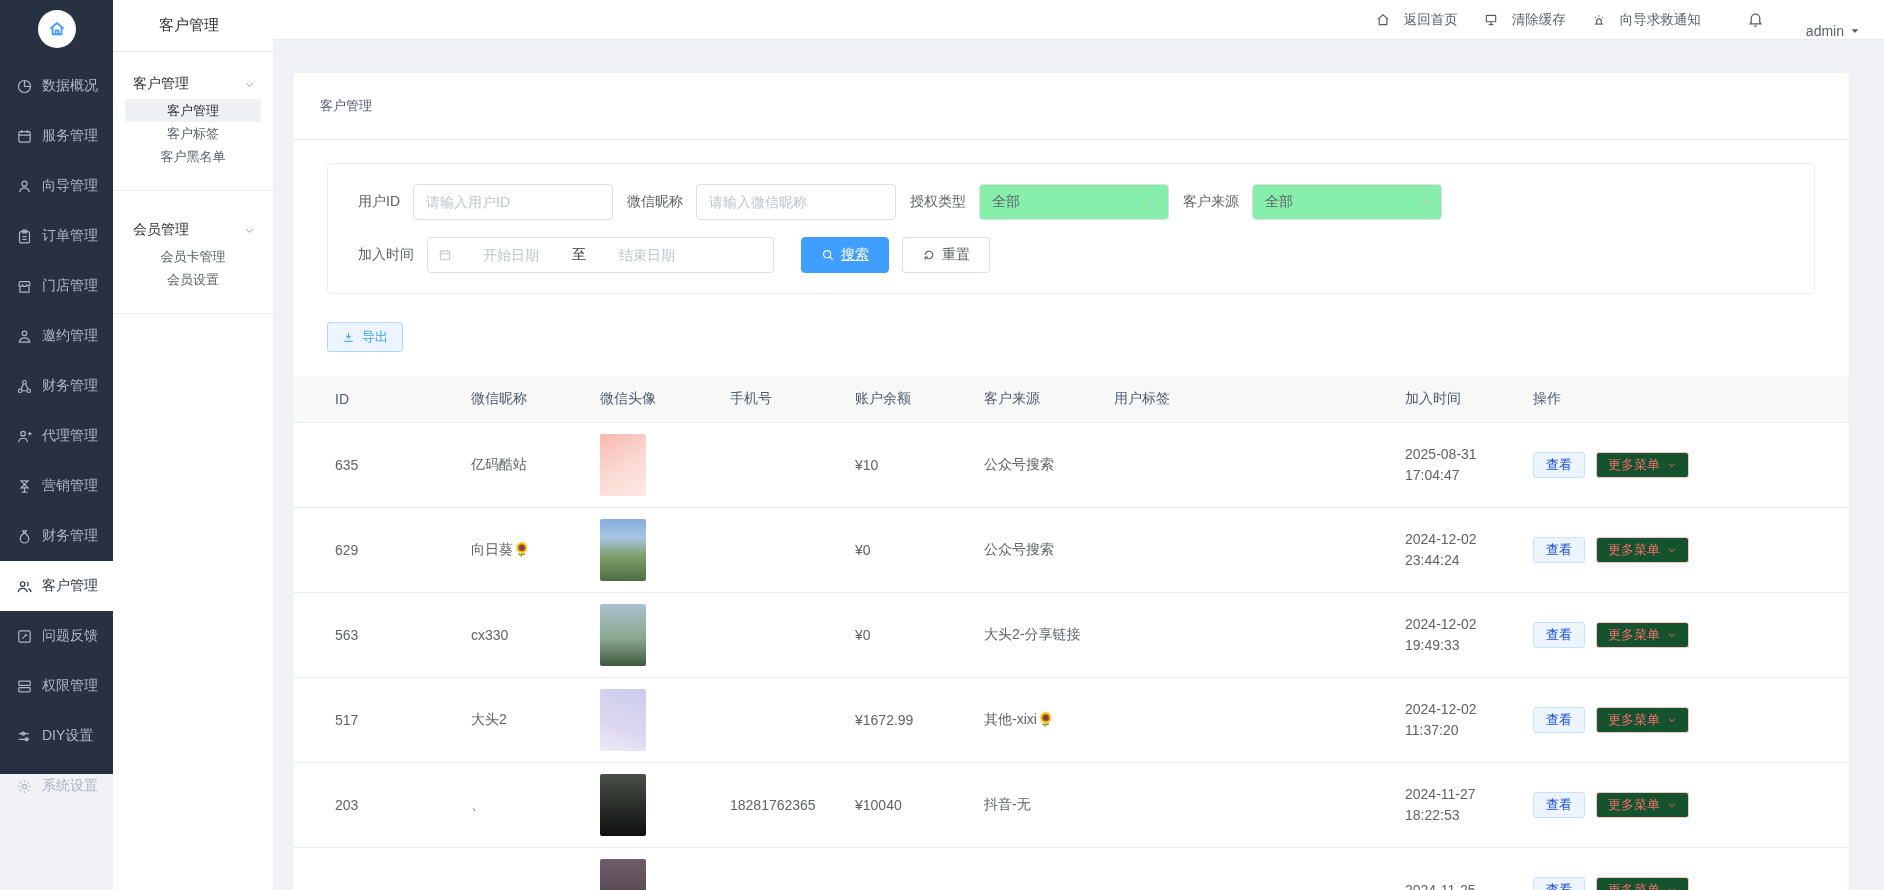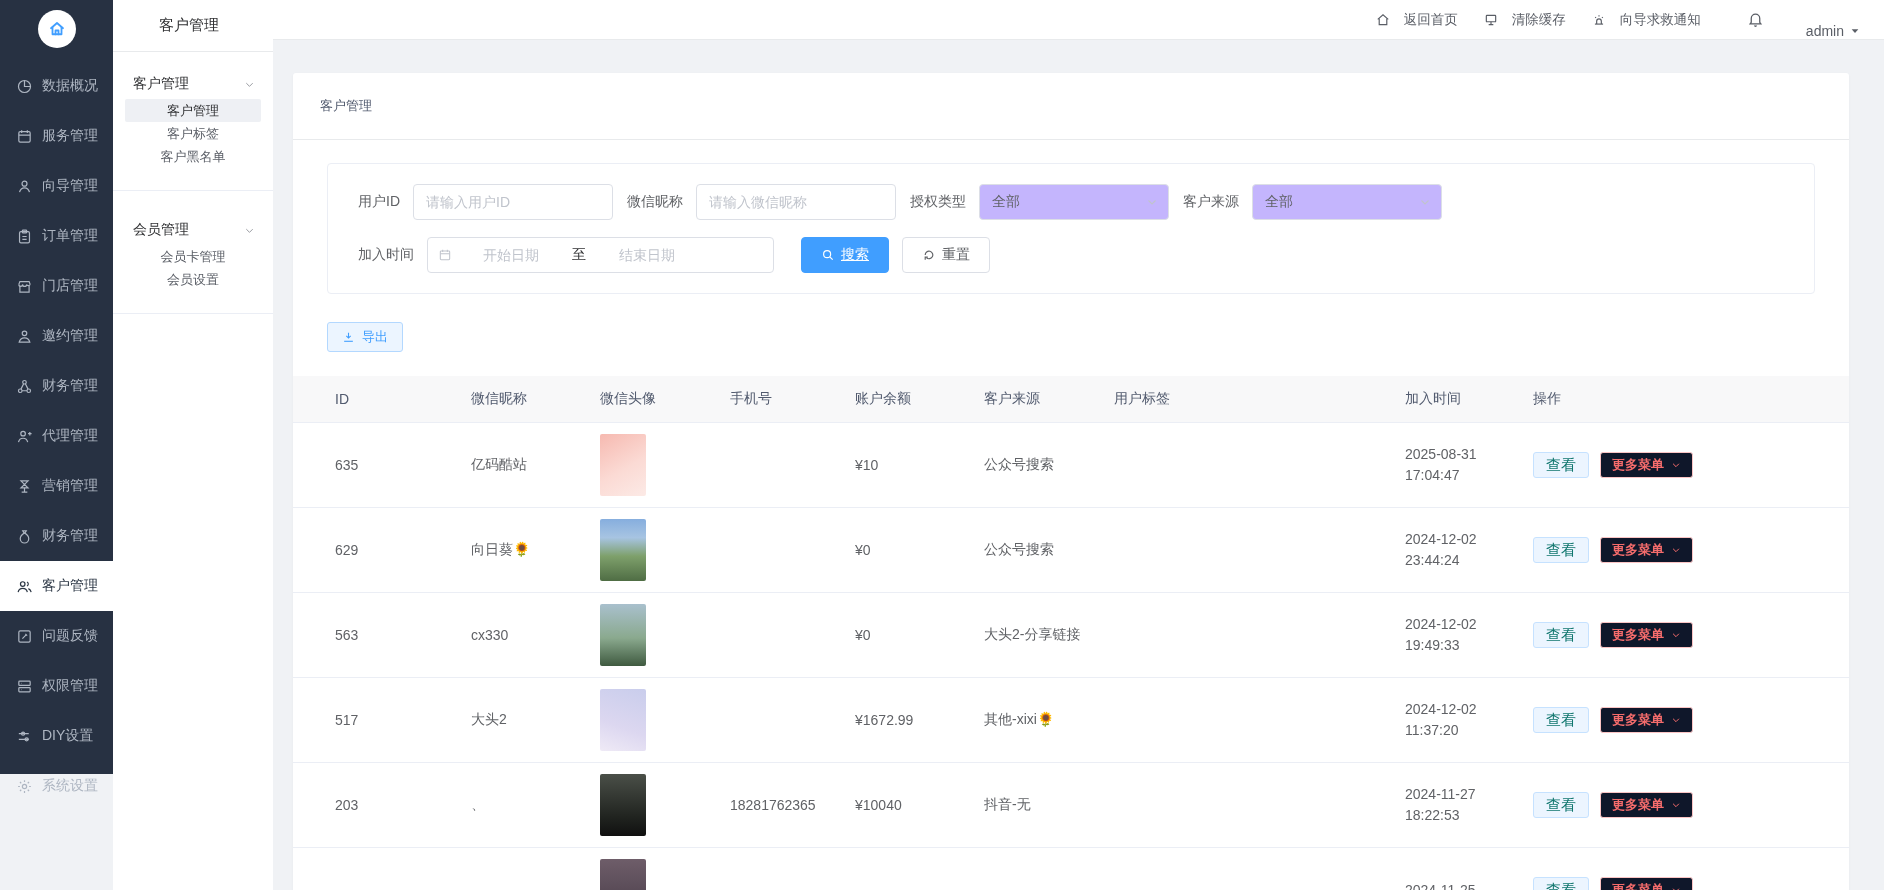--- a/index.html
+++ b/index.html
@@ -47,21 +47,21 @@
   
   .filter-box { margin:23px 34px 0 34px; border:1px solid #ebeef5; border-radius:4px; padding:20px 20px 20px 30px; }
   .frow { display:flex; align-items:center; }
   .frow + .frow { margin-top:17px; }
   .fgroup { display:flex; align-items:center; margin-right:14px; }
   .flabel { color:#606266; font-size:14px; margin-right:13px; white-space:nowrap; }
   .finput { width:200px; height:36px; border:1px solid #dcdfe6; border-radius:4px; padding:0 12px; font-size:14px; color:#606266; outline:none;
     font-family:inherit;}
   .finput::placeholder, .date-in::placeholder { color:#c0c4cc; }
   .fselect { width:190px; height:36px; border:1px solid #dcdfe6; border-radius:4px; padding:0 10px 0 12px;
-    display:flex; align-items:center; justify-content:space-between; cursor:pointer; color:#606266; background:#c4b5fd;}
+    display:flex; align-items:center; justify-content:space-between; cursor:pointer; color:#606266; background:#86efac;}
   .fdate { width:347px; height:36px; border:1px solid #dcdfe6; border-radius:4px; display:flex; align-items:center; padding:0 10px; }
   .date-in { border:none; outline:none; width:118px; text-align:center; font-size:14px; color:#606266; font-family:inherit; background:transparent;}
   .date-sep { color:#303133; font-size:14px; padding:0 2px; }
   .btn { height:36px; border-radius:4px; display:inline-flex; align-items:center; justify-content:center; gap:6px;
     font-size:14px; cursor:pointer; border:1px solid #dcdfe6; background:#fff; color:#606266; padding:0 19px;}
   .btn-primary { background:#409eff; border-color:#409eff; color:#fff; margin-left:13px;text-decoration:underline; }
   .btn-primary svg { stroke:#fff; }
   .btn-reset { margin-left:13px; }
   .btn-reset svg { stroke:#606266; }
 
@@ -81,23 +81,23 @@
   .avatar { width:46px; height:62px; border-radius:2px; }
   .av0 { background:linear-gradient(150deg,#f6b9b0 0%,#fbdad4 55%,#fceae6 100%); }
   .av1 { background:linear-gradient(180deg,#86aede 0%,#a7c4e2 30%,#7ea06b 60%,#4f6d44 100%); }
   .av2 { background:linear-gradient(180deg,#a9c0cd 0%,#8aa98e 55%,#3f5a40 100%); }
   .av3 { background:linear-gradient(200deg,#c9cdec 0%,#dcd7f0 60%,#efeaf6 100%); }
   .av4 { background:linear-gradient(180deg,#4a4f48 0%,#20231f 70%,#101010 100%); }
   .av5 { background:linear-gradient(180deg,#6e5d69 0%,#463b47 100%); }
   .datecell div { line-height:21px; }
   .ops { display:flex; align-items:center; gap:11px; }
   .btn-view { height:26px; padding:8px 12px; border-radius:3px; background:#ecf5ff; border:1px solid #c6e2ff;
-    color:#0f766e; font-size:15px; display:inline-flex; align-items:center; cursor:pointer;}
-  .btn-more { height:26px; padding:0 11px; border-radius:3px; background:#0f172a; border:1px solid #fbc4c4;
-    color:#f56c6c; font-size:13px; display:inline-flex; align-items:center; gap:7px; cursor:pointer;font-weight:bold;}
+    color:#1d4ed8; font-size:13px; display:inline-flex; align-items:center; cursor:pointer;}
+  .btn-more { height:26px; padding:0 11px; border-radius:3px; background:#14532d; border:1px solid #fbc4c4;
+    color:#f56c6c; font-size:13px; display:inline-flex; align-items:center; gap:7px; cursor:pointer;}
   .chev { flex:0 0 auto; }
 </style>
 </head>
 <body>
 
 <aside class="sidebar-dark">
   <div class="logo-wrap">
     <div class="logo-circle">
       <span>
         <svg width="18" height="18" viewBox="0 0 24 24" fill="none" stroke="#409eff" stroke-width="2.4" stroke-linecap="round" stroke-linejoin="round">

